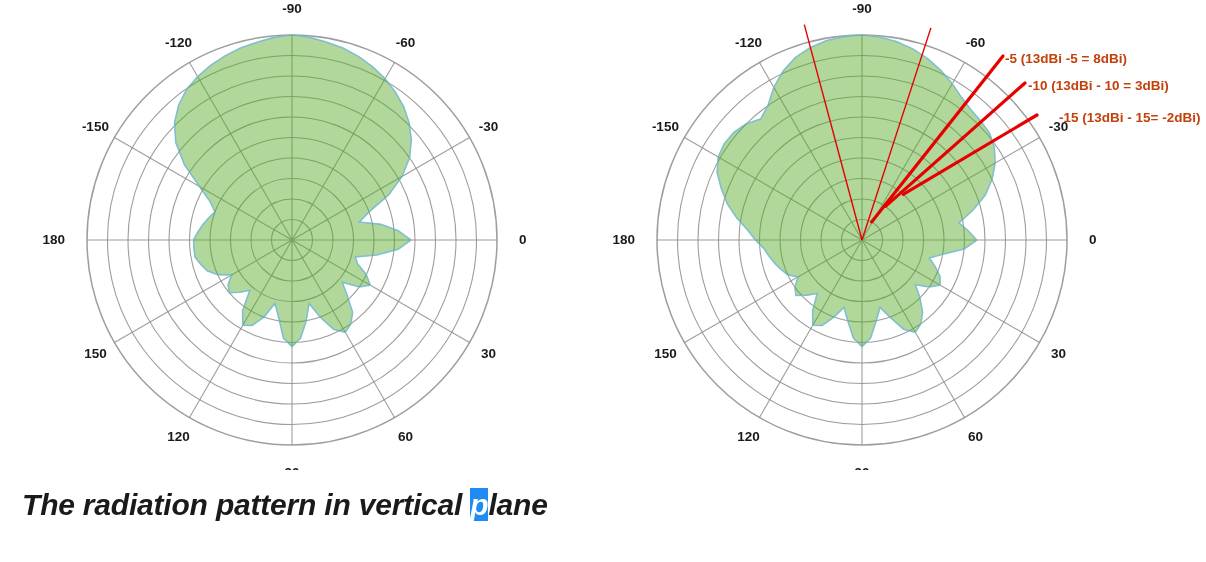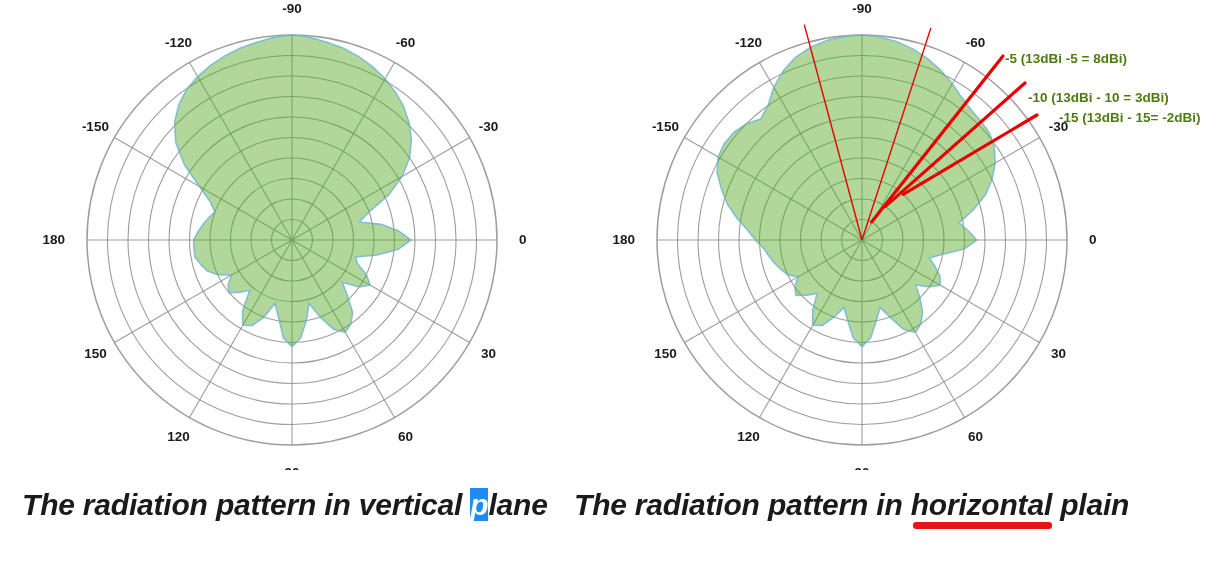--- a/index.html
+++ b/index.html
@@ -32,21 +32,21 @@
   .sel-highlight{background:#1f8cf5;color:#ffffff;}
   .red-underline{
     position:absolute;
     height:7px;border-radius:3px;background:#e81414;
   }
 
   .annot-block{position:absolute;}
   .annot-text{
     position:absolute;white-space:nowrap;
     font-family:"Liberation Sans", sans-serif;
-    font-weight:bold;font-size:13.5px;color:#4d7c0f;
+    font-weight:bold;font-size:13.5px;color:#c2410c;
   }
 </style>
 </head>
 <body>
 
 <div id="stage">
 
   <div class="chart-panel" id="panel-left">
     <svg class="polar-svg" width="603" height="470" viewBox="0 0 603 470">
       <g id="grid-left">
@@ -200,30 +200,26 @@
         </g>
       <g id="leaders-right">
           <line x1="400" y1="56" x2="268.6" y2="221.9" stroke="#e60000" stroke-width="3.2" stroke-linecap="round"></line>
           <line x1="422" y1="83" x2="282.5" y2="206.4" stroke="#e60000" stroke-width="3.2" stroke-linecap="round"></line>
           <line x1="434" y1="115" x2="300.2" y2="194.3" stroke="#e60000" stroke-width="3.2" stroke-linecap="round"></line>
         </g>
     </svg>
 
     <div class="annot-block">
       <div class="annot-text" style="left:402px;top:51px;">-5  (13dBi -5 = 8dBi)</div>
-      <div class="annot-text" style="left:425px;top:78px;margin-top:12px;">-10 (13dBi - 10 = 3dBi)</div>
+      <div class="annot-text" style="left:425px;top:78px;">-10 (13dBi - 10 = 3dBi)</div>
       <div class="annot-text" style="left:456px;top:110px;">-15 (13dBi - 15= -2dBi)</div>
     </div>
   </div>
 
   <div class="caption-row">
 
     <div class="caption" id="caption-left">
       <span>The radiation pattern in vertical </span><span class="sel-highlight">p</span><span>lane</span>
     </div>
 
-    <div class="caption" id="caption-right">
-      <span>The radiation pattern in </span><span id="cap-underlined">horizontal</span><span> plain</span>
-      <span class="red-underline" id="cap-underline-bar" style="left: 339px; top: 34px; width: 139px;"></span>
-    </div>
 
   </div>
 </div>
 
 </body></html>

